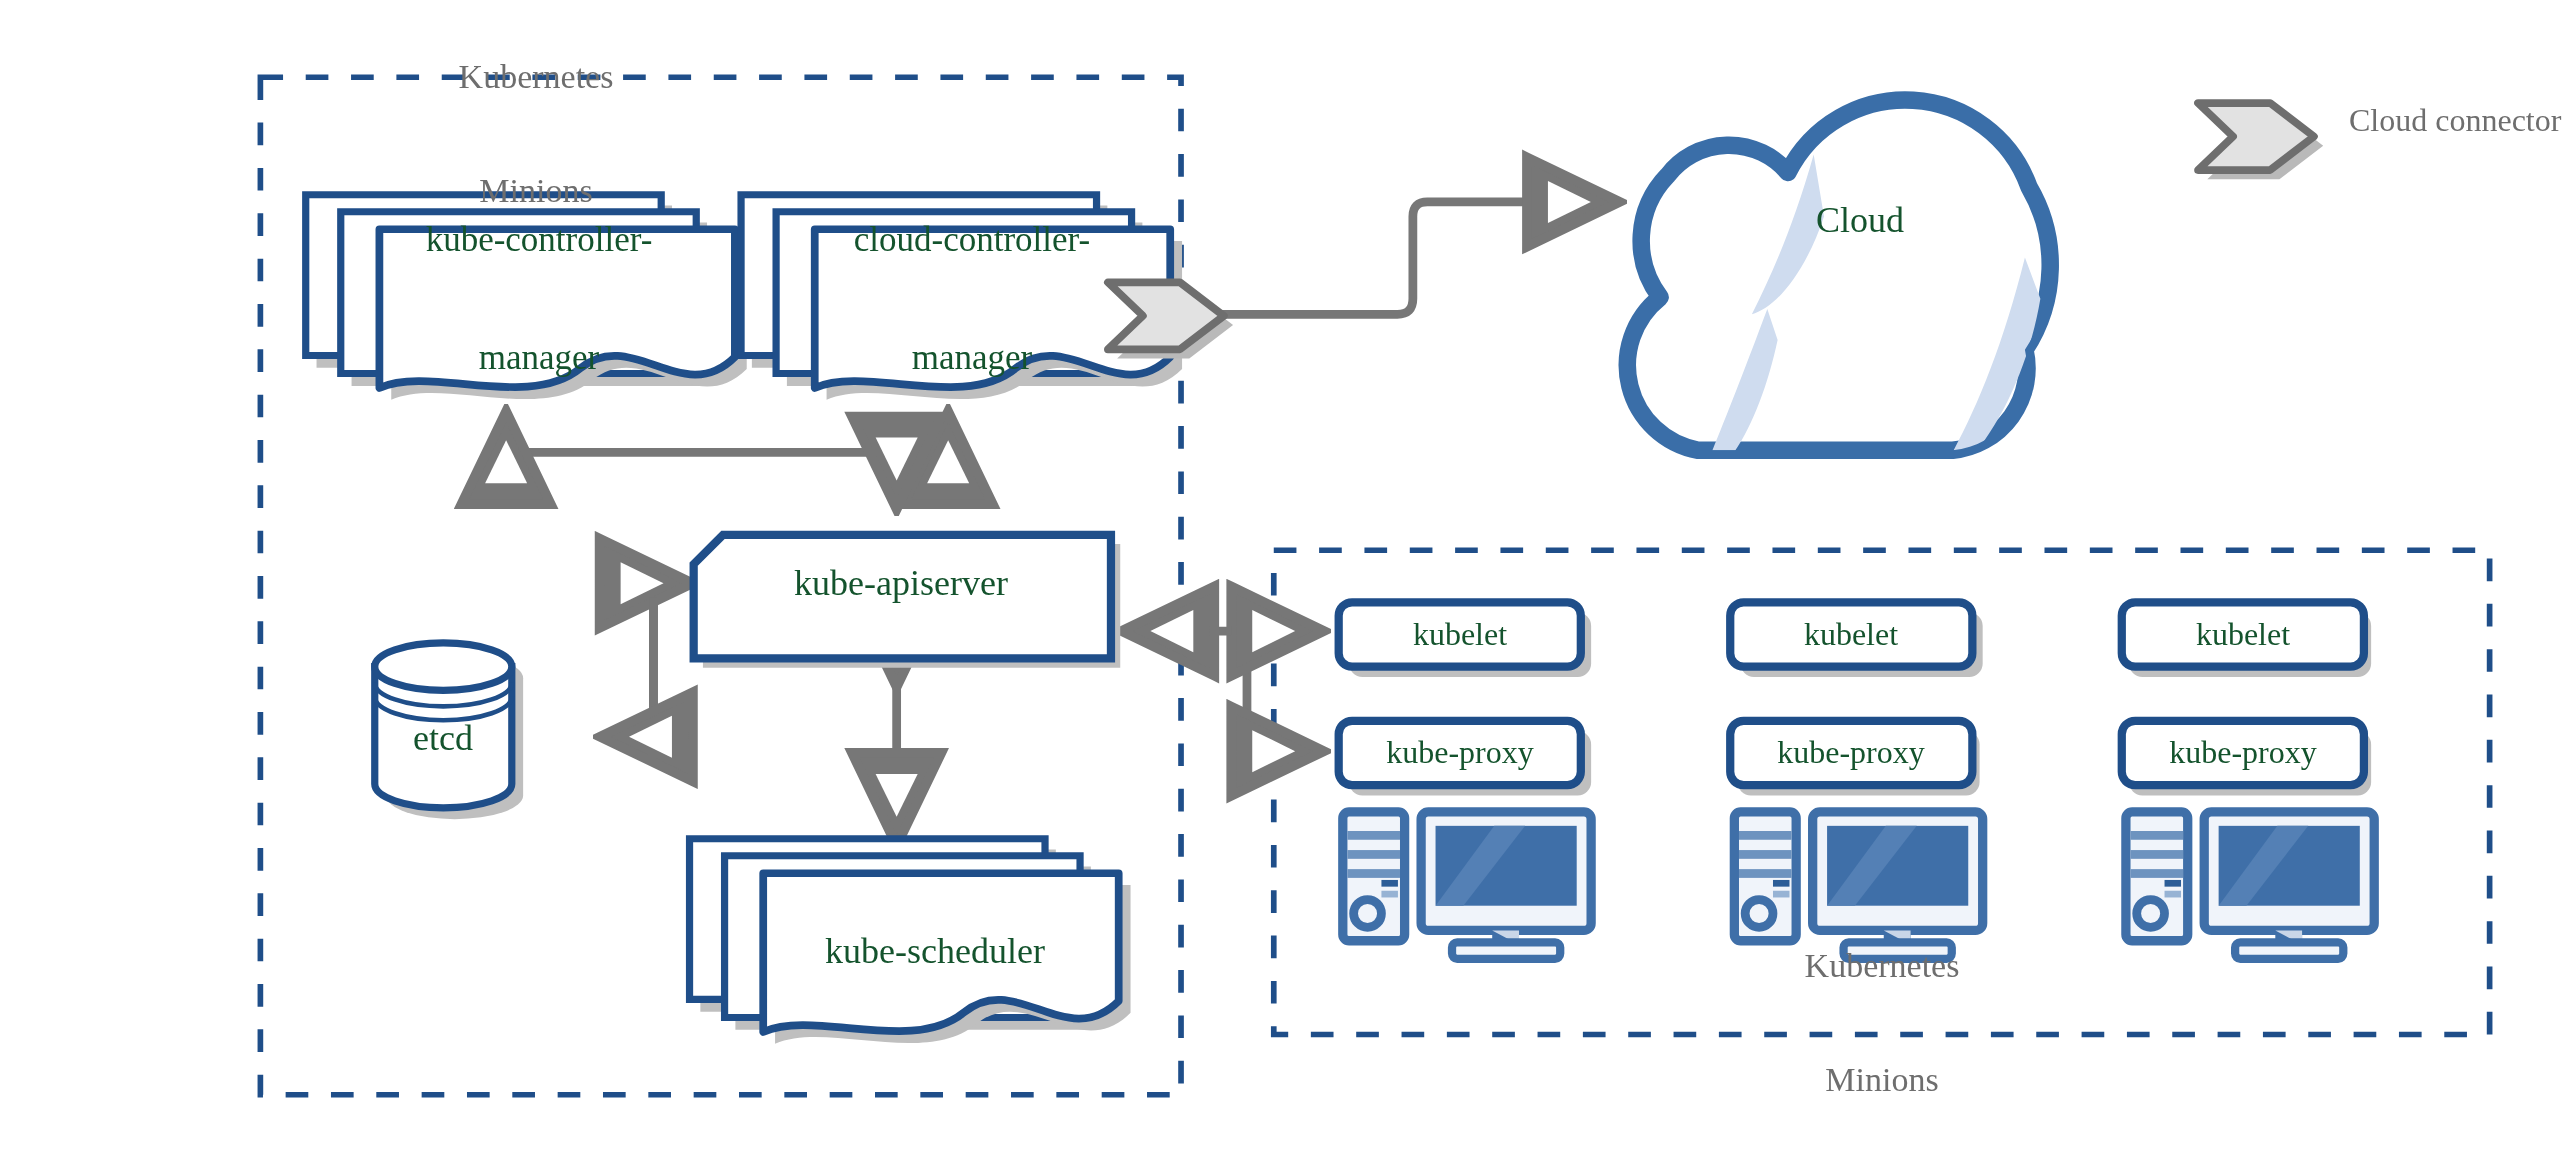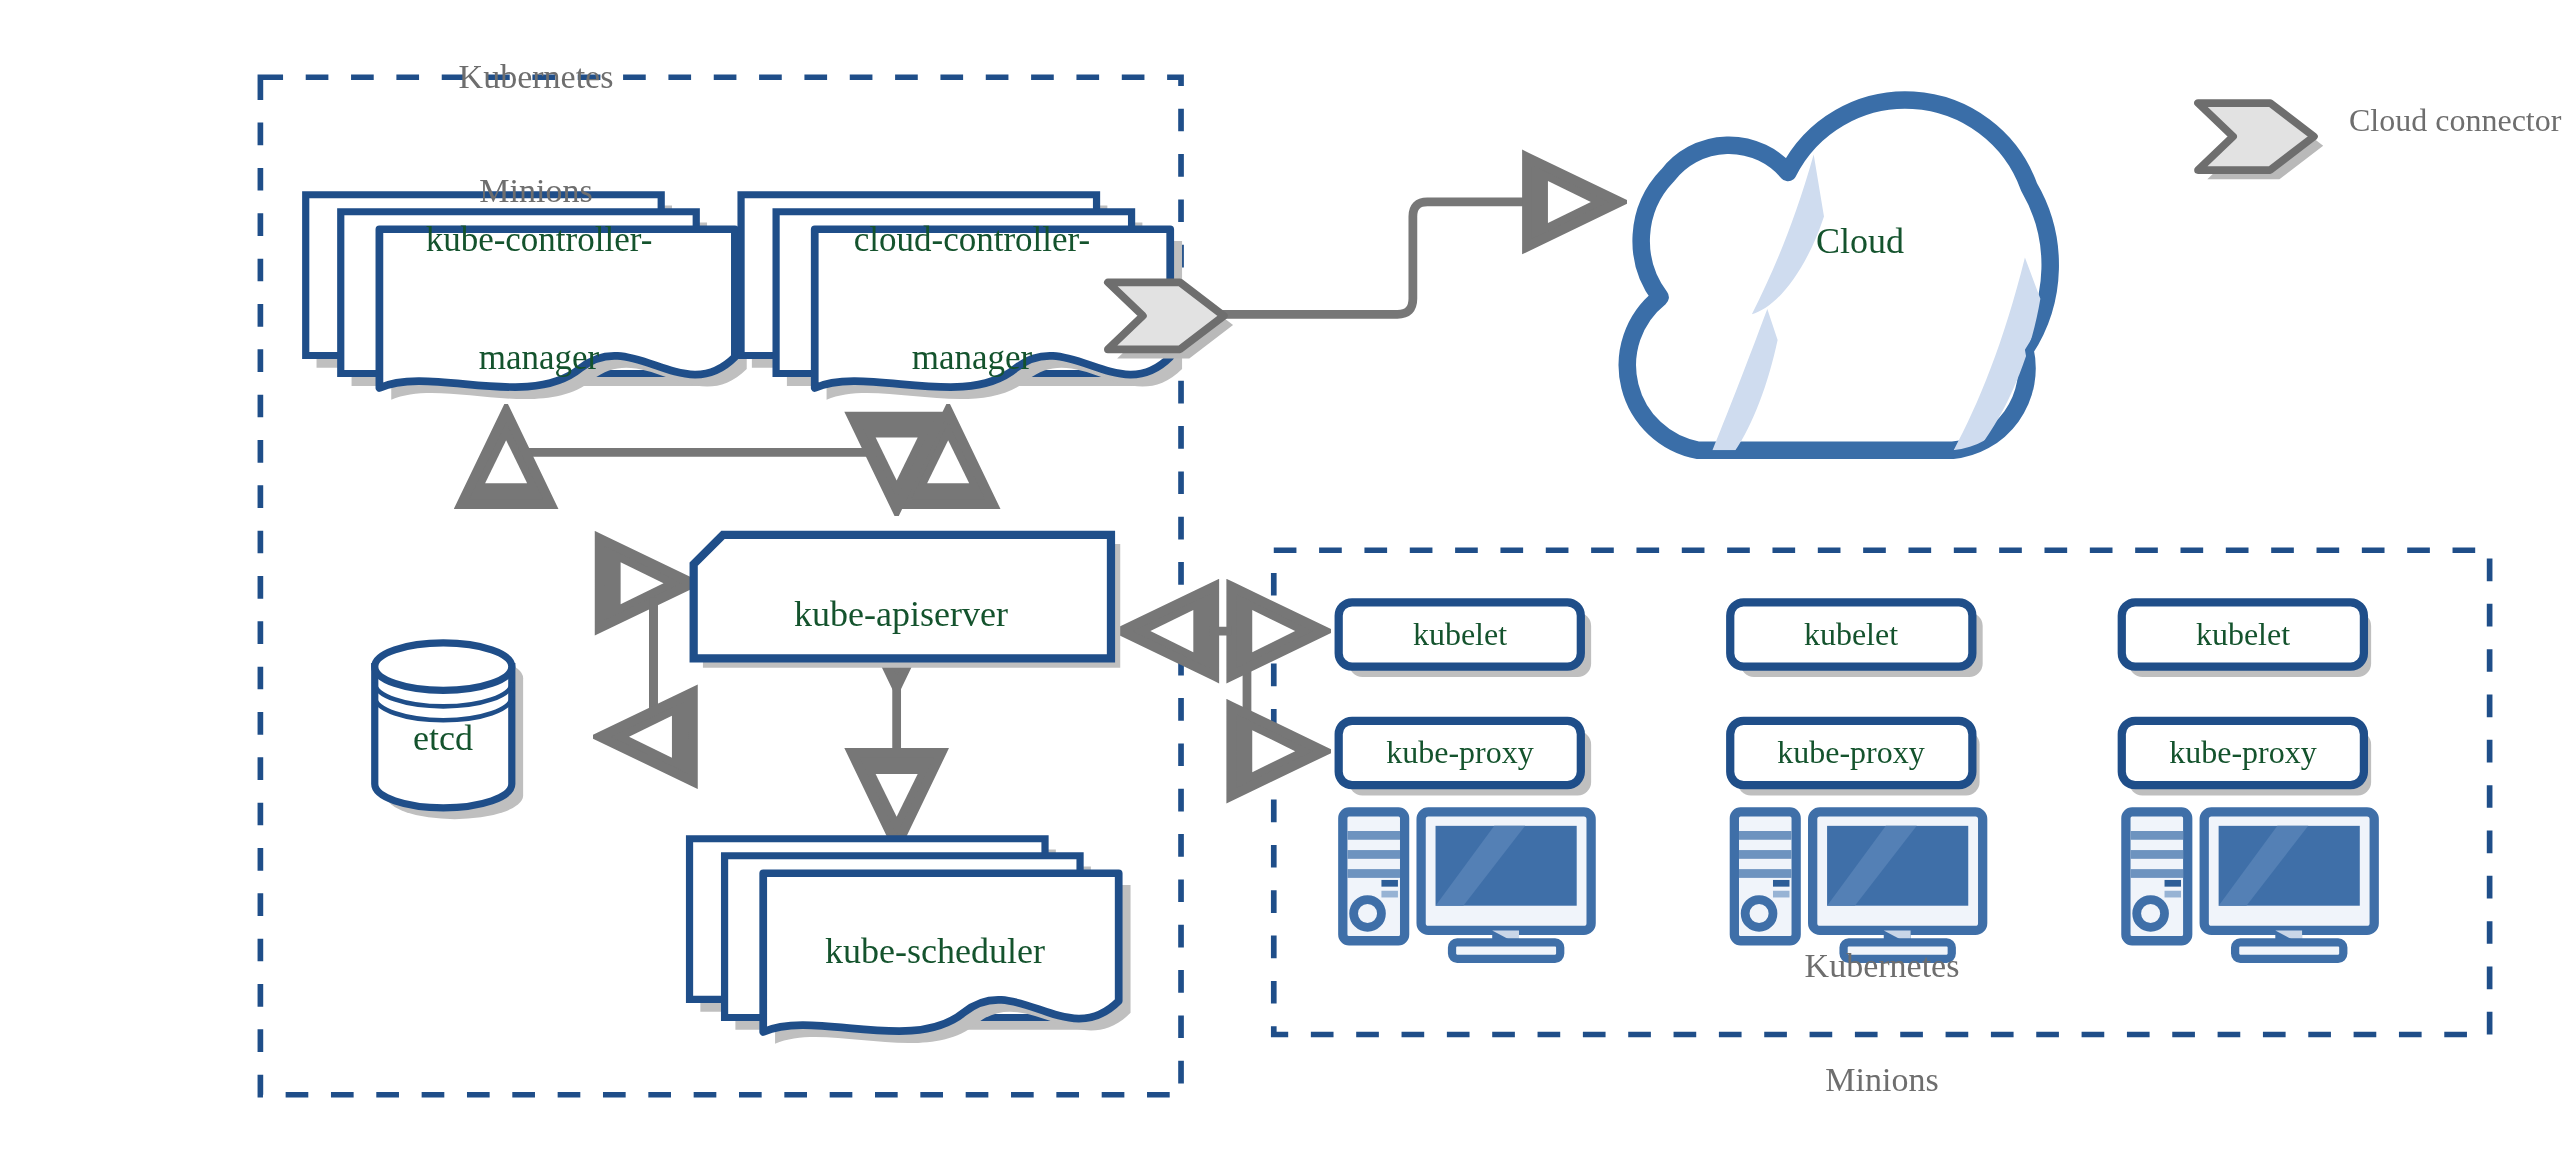--- a/index.html
+++ b/index.html
@@ -248,27 +248,27 @@
   <div class="lbl lbl-blue ctr" style="left:539px;top:299px;font-size:35px;">
     <div>kube-controller-</div>
     <div>manager</div>
   </div>
 
   <div class="lbl lbl-blue ctr" style="left:964px;top:299px;font-size:35px;margin-left:8px;">
     <div>cloud-controller-</div>
     <div>manager</div>
   </div>
 
-  <div class="lbl lbl-blue ctr" style="left:901px;top:614px;font-size:36px;">kube-apiserver</div>
+  <div class="lbl lbl-blue ctr" style="left:901px;top:583px;font-size:36px;">kube-apiserver</div>
 
   <div class="lbl lbl-blue ctr" style="left:443px;top:738px;font-size:36px;">etcd</div>
 
   <div class="lbl lbl-blue ctr" style="left:935px;top:951px;font-size:36px;text-align:right;">kube-scheduler</div>
 
-  <div class="lbl lbl-blue ctr" style="left:1860px;top:241px;font-size:36px;">Cloud</div>
+  <div class="lbl lbl-blue ctr" style="left:1860px;top:220px;font-size:36px;">Cloud</div>
 
   <div class="lbl lbl-blue ctr" style="left:1460px;top:635px;font-size:32px;">kubelet</div>
   <div class="lbl lbl-blue ctr" style="left:1460px;top:753px;font-size:32px;">kube-proxy</div>
 
   <div class="lbl lbl-blue ctr" style="left:1851px;top:635px;font-size:32px;">kubelet</div>
   <div class="lbl lbl-blue ctr" style="left:1851px;top:753px;font-size:32px;">kube-proxy</div>
 
   <div class="lbl lbl-blue ctr" style="left:2243px;top:635px;font-size:32px;">kubelet</div>
   <div class="lbl lbl-blue ctr" style="left:2243px;top:753px;font-size:32px;">kube-proxy</div>
 

